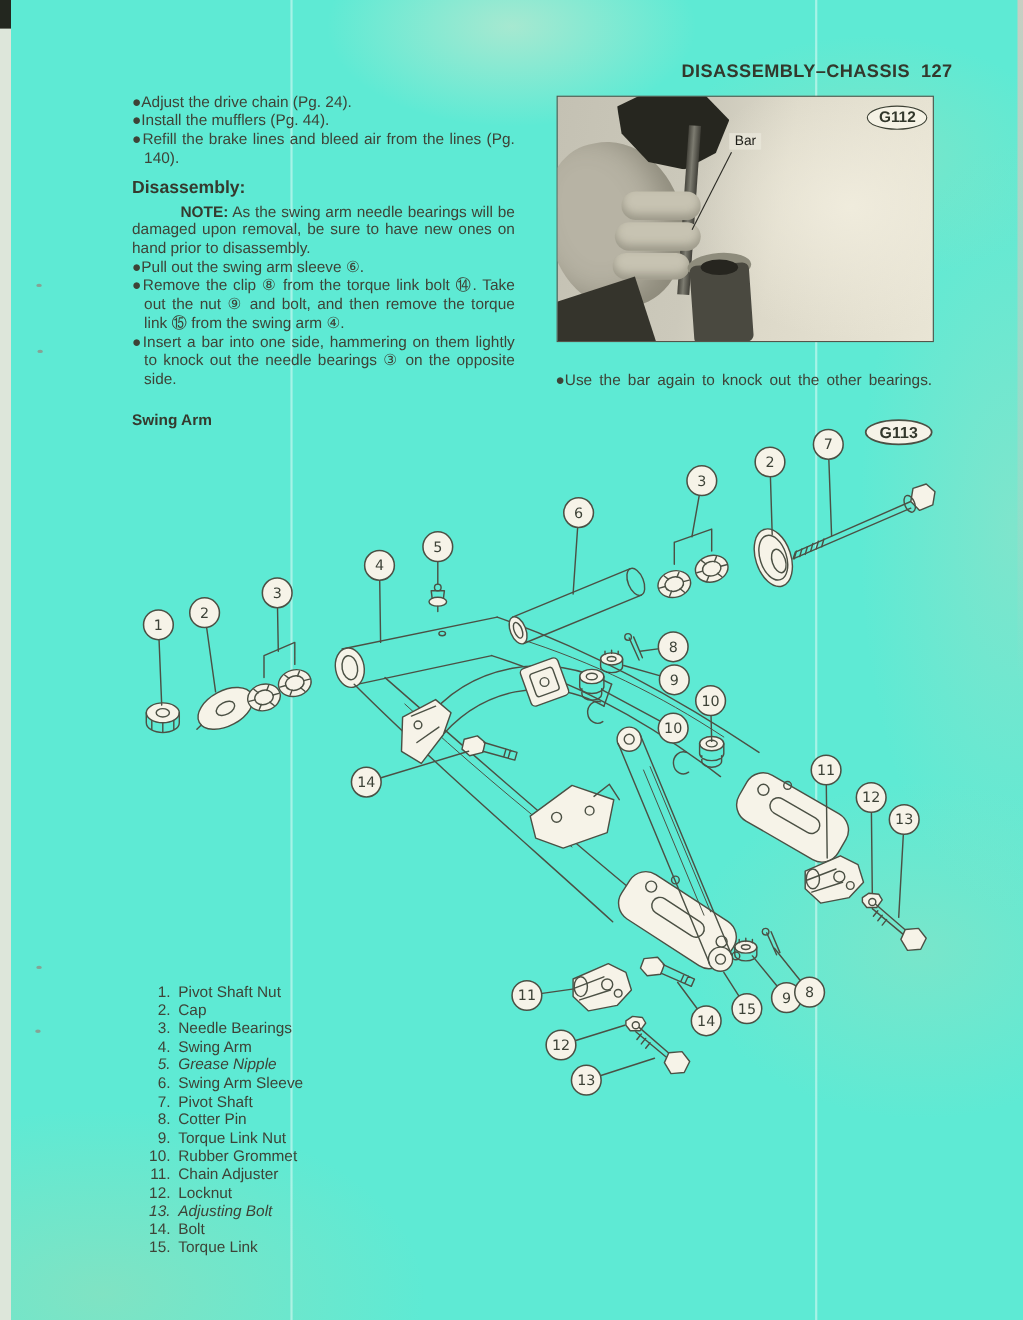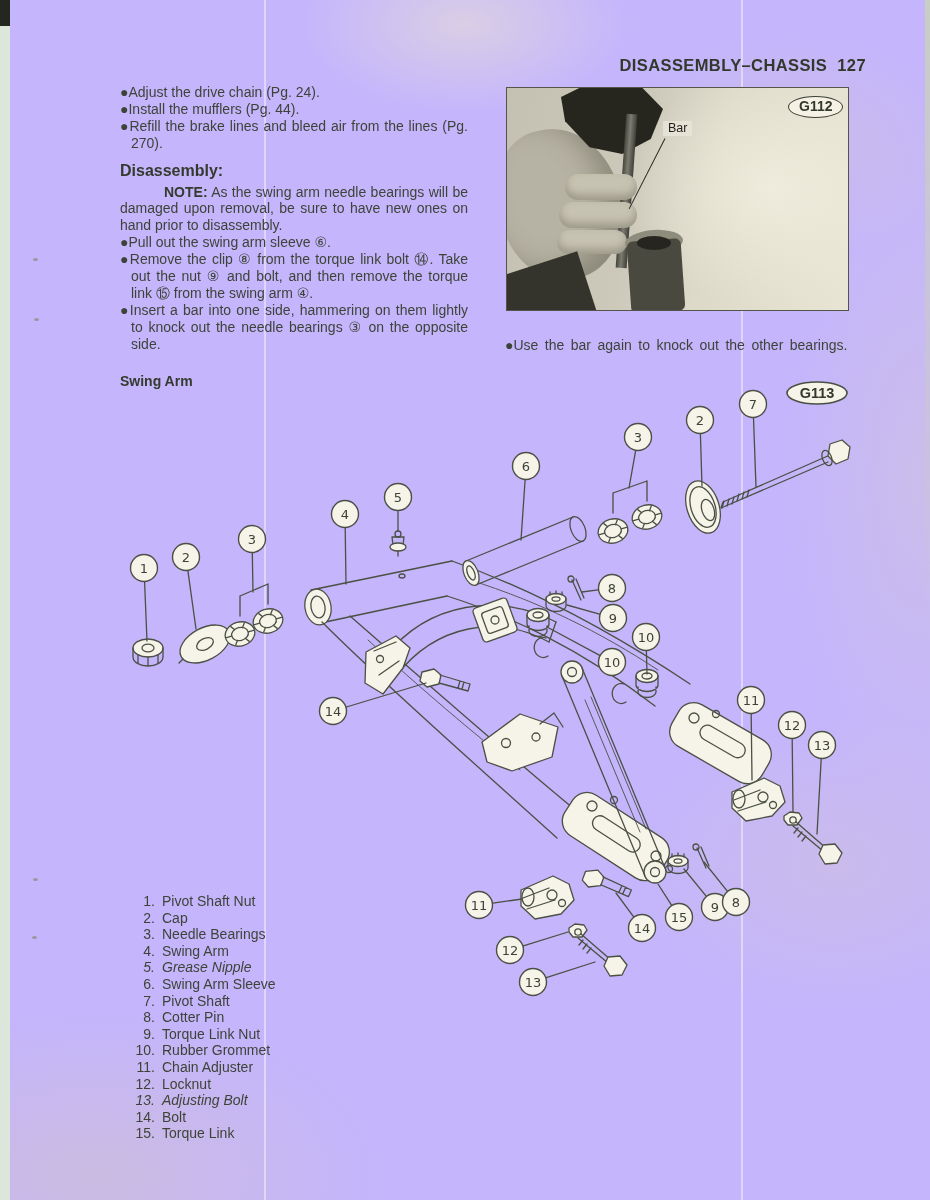--- a/index.html
+++ b/index.html
@@ -1,16 +1,16 @@
 <!DOCTYPE html>
 <html><head>
 <meta charset="utf-8">
 <style>
   html,body{margin:0;padding:0;background:#888;}
-  .page{position:relative;width:930px;height:1200px;background:#c4b5fd;overflow:hidden;
+  .page{position:relative;width:930px;height:1200px;background:#5eead4;overflow:hidden;
         font-family:"Liberation Sans","DejaVu Sans",sans-serif;color:#3e4337;}
   .stains{position:absolute;inset:0;pointer-events:none;background:
     radial-gradient(ellipse 260px 160px at 85% 12%, rgba(228,212,158,.22), transparent 70%),
     radial-gradient(ellipse 300px 220px at 90% 72%, rgba(226,212,164,.20), transparent 70%),
     radial-gradient(ellipse 420px 240px at 10% 98%, rgba(224,206,146,.26), transparent 70%),
     radial-gradient(ellipse 240px 130px at 50% 2%, rgba(238,231,205,.5), transparent 70%),
     radial-gradient(ellipse 200px 500px at 99% 40%, rgba(222,214,180,.25), transparent 70%);}
   .edge-left{position:absolute;left:0;top:0;width:10px;height:1200px;background:#dde6da;}
   .edge-left::before{content:"";position:absolute;left:0;top:0;width:10px;height:26px;background:#23271f;}
   .edge-right{position:absolute;right:0;top:0;width:5px;height:620px;
@@ -89,21 +89,21 @@
   <div class="speck" style="left:33px;top:878px"></div>
   <div class="speck" style="left:32px;top:936px"></div>
 
   <div class="header">
     <span>DISASSEMBLY–CHASSIS</span><span class="pg">127</span>
   </div>
 
   <div class="col">
     <p>●Adjust the drive chain (Pg. 24).</p>
     <p>●Install the mufflers (Pg. 44).</p>
-    <p>●Refill the brake lines and bleed air from the lines (Pg. 270).</p>
+    <p>●Refill the brake lines and bleed air from the lines (Pg. 140).</p>
     <p class="h-disassembly">Disassembly:</p>
     <p class="note"><b>NOTE:</b><span> As the swing arm needle bearings will be damaged upon removal, be sure to have new ones on hand prior to disassembly.</span></p>
     <p>●Pull out the swing arm sleeve ⑥.</p>
     <p>●Remove the clip ⑧ from the torque link bolt ⑭. Take out the nut ⑨ and bolt, and then remove the torque link ⑮ from the swing arm ④.</p>
     <p>●Insert a bar into one side, hammering on them lightly to knock out the needle bearings ③ on the opposite side.</p>
   </div>
 
   <div class="h-swingarm">Swing Arm</div>
 
   <div class="photo">

